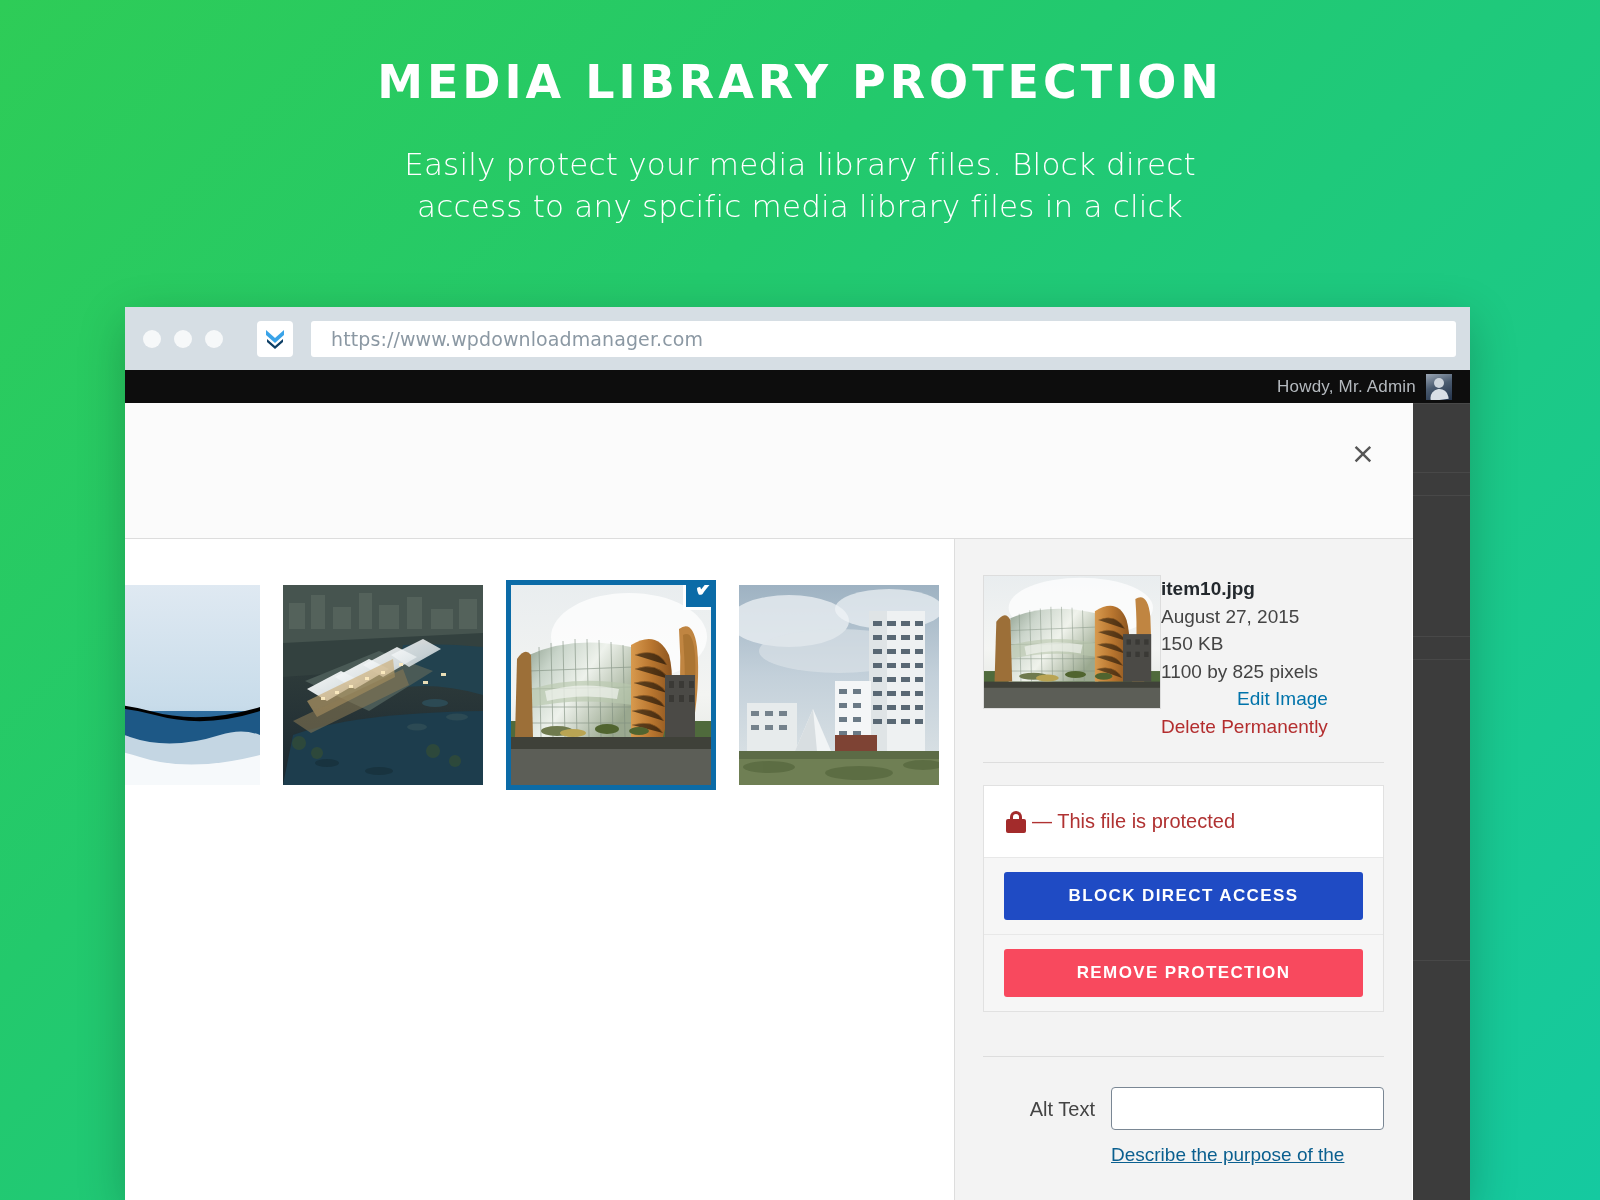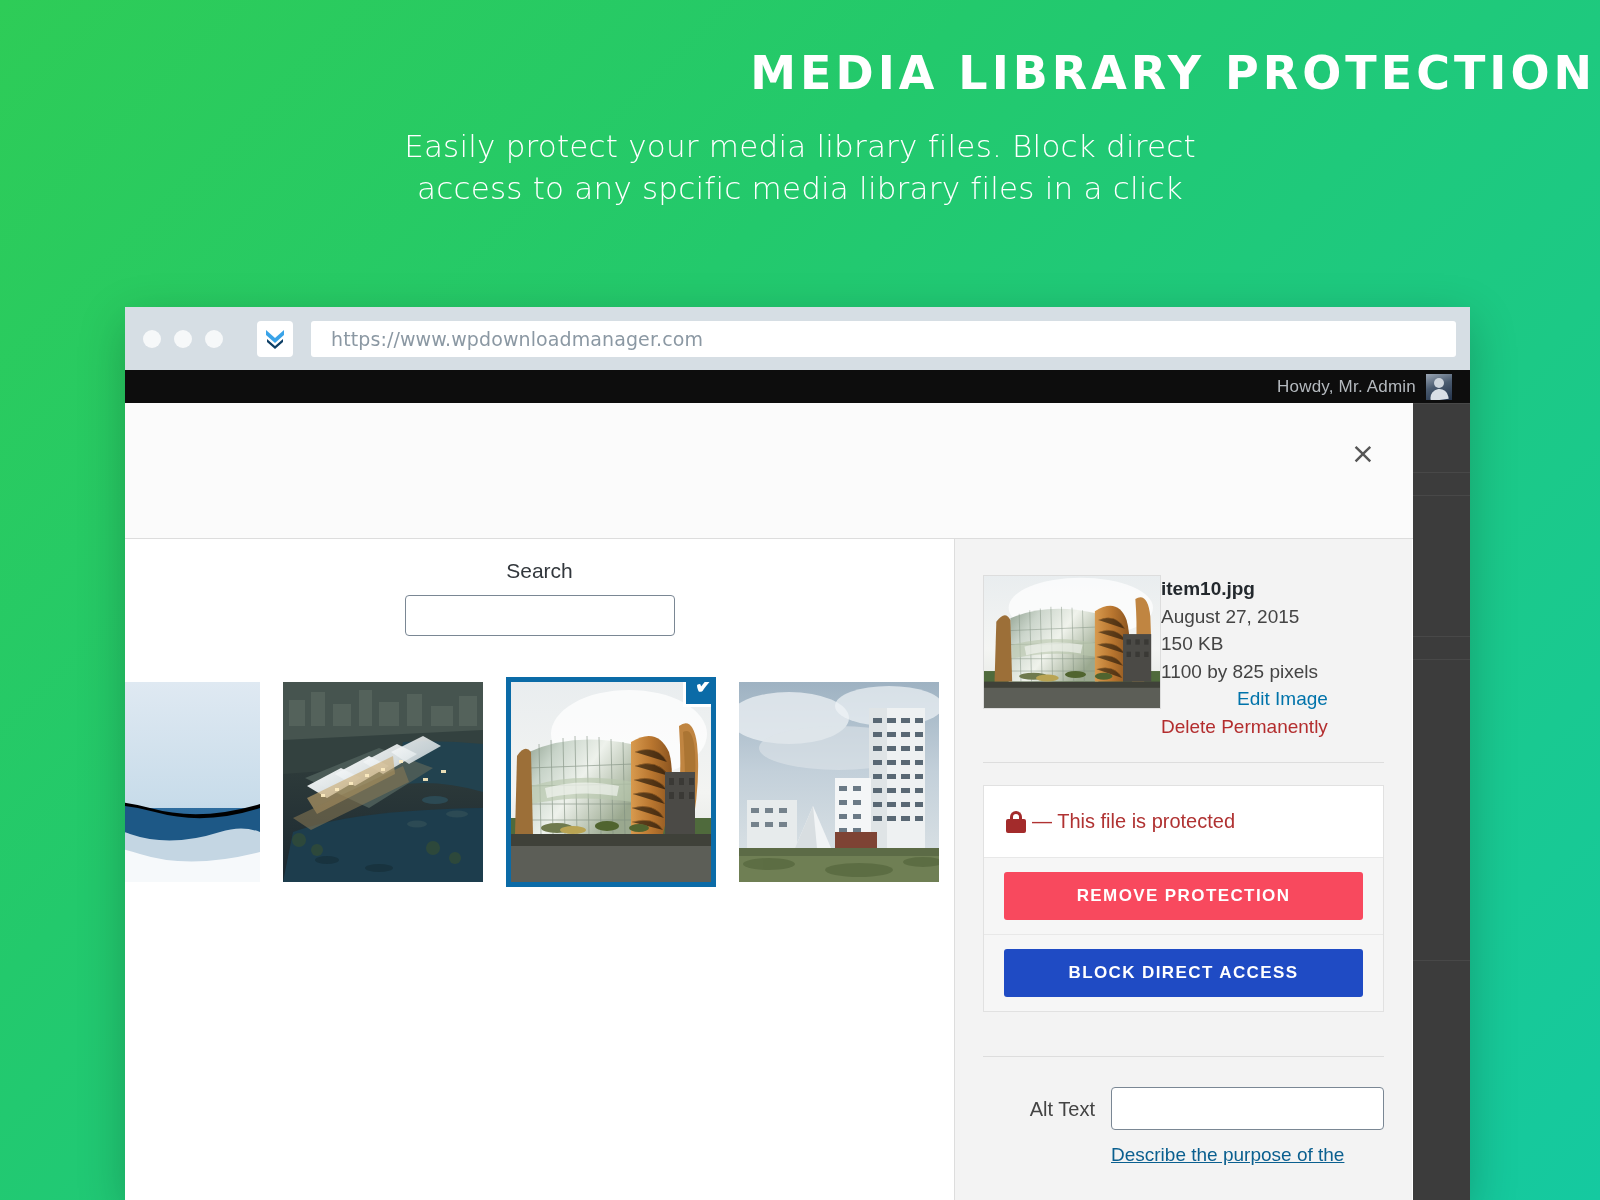--- a/index.html
+++ b/index.html
@@ -17,29 +17,28 @@
 
   
   .hero {
     position: absolute;
     top: 0; left: 0;
     width: 1600px;
     text-align: center;
     color: #ffffff;
   }
   .hero-title {
-    margin: 4px;
+    margin: 13px;
     padding-top: 44px;
     font-family: "DejaVu Sans", sans-serif;
     font-size: 46px;
     font-weight: bold;
     letter-spacing: 4px;
     line-height: 1.1;
     text-transform: uppercase;
-    text-align: right;
   }
   .hero-sub {
     margin: 0 auto;
     padding-top: 22px;
     width: 800px;
     font-family: "DejaVu Sans", sans-serif;
     font-size: 31px;
     font-weight: 300;
     line-height: 1.36;
     letter-spacing: 0.2px;
@@ -414,24 +413,20 @@
     <div class="modal">
 
       <div class="modal-header">
         <div class="modal-close">×</div>
       </div>
 
       <div class="modal-body">
 
         <div class="attachments">
 
-          <div class="search-area">
-            <div class="search-label">Search</div>
-            <input class="search-input" type="text" value="" placeholder="" style="">
-          </div>
 
           <div class="thumbs">
 
             <div class="thumb">
               <svg class="pic" viewBox="0 0 200 200" preserveAspectRatio="none" aria-hidden="true">
                 <defs>
                   <linearGradient id="skyA" x1="0" y1="0" x2="0" y2="1">
                     <stop offset="0%" stop-color="#dfe9f2"></stop>
                     <stop offset="60%" stop-color="#c8dcea"></stop>
                     <stop offset="100%" stop-color="#9fc3dc"></stop>
@@ -767,24 +762,24 @@
 
           <div class="protect-card">
             <div class="protect-status">
               <span class="lock-icon">
                 <span class="shackle"></span>
                   <span class="bodyb"></span>
               </span>
               <span>— This file is protected</span>
             </div>
             <div class="btn-row">
+              <button class="btn btn-block">BLOCK DIRECT ACCESS</button>
+            </div>
+            <div class="btn-row">
               <button class="btn btn-remove">REMOVE PROTECTION</button>
-            </div>
-            <div class="btn-row">
-              <button class="btn btn-block">BLOCK DIRECT ACCESS</button>
             </div>
           </div>
 
           <div class="alt-sep"></div>
 
           <div class="alt-row">
             <div class="alt-label">Alt Text</div>
             <div class="alt-field">
               <input class="alt-input" type="text" value="" placeholder="" style="">
               <span class="alt-help">Describe the purpose of the</span>

